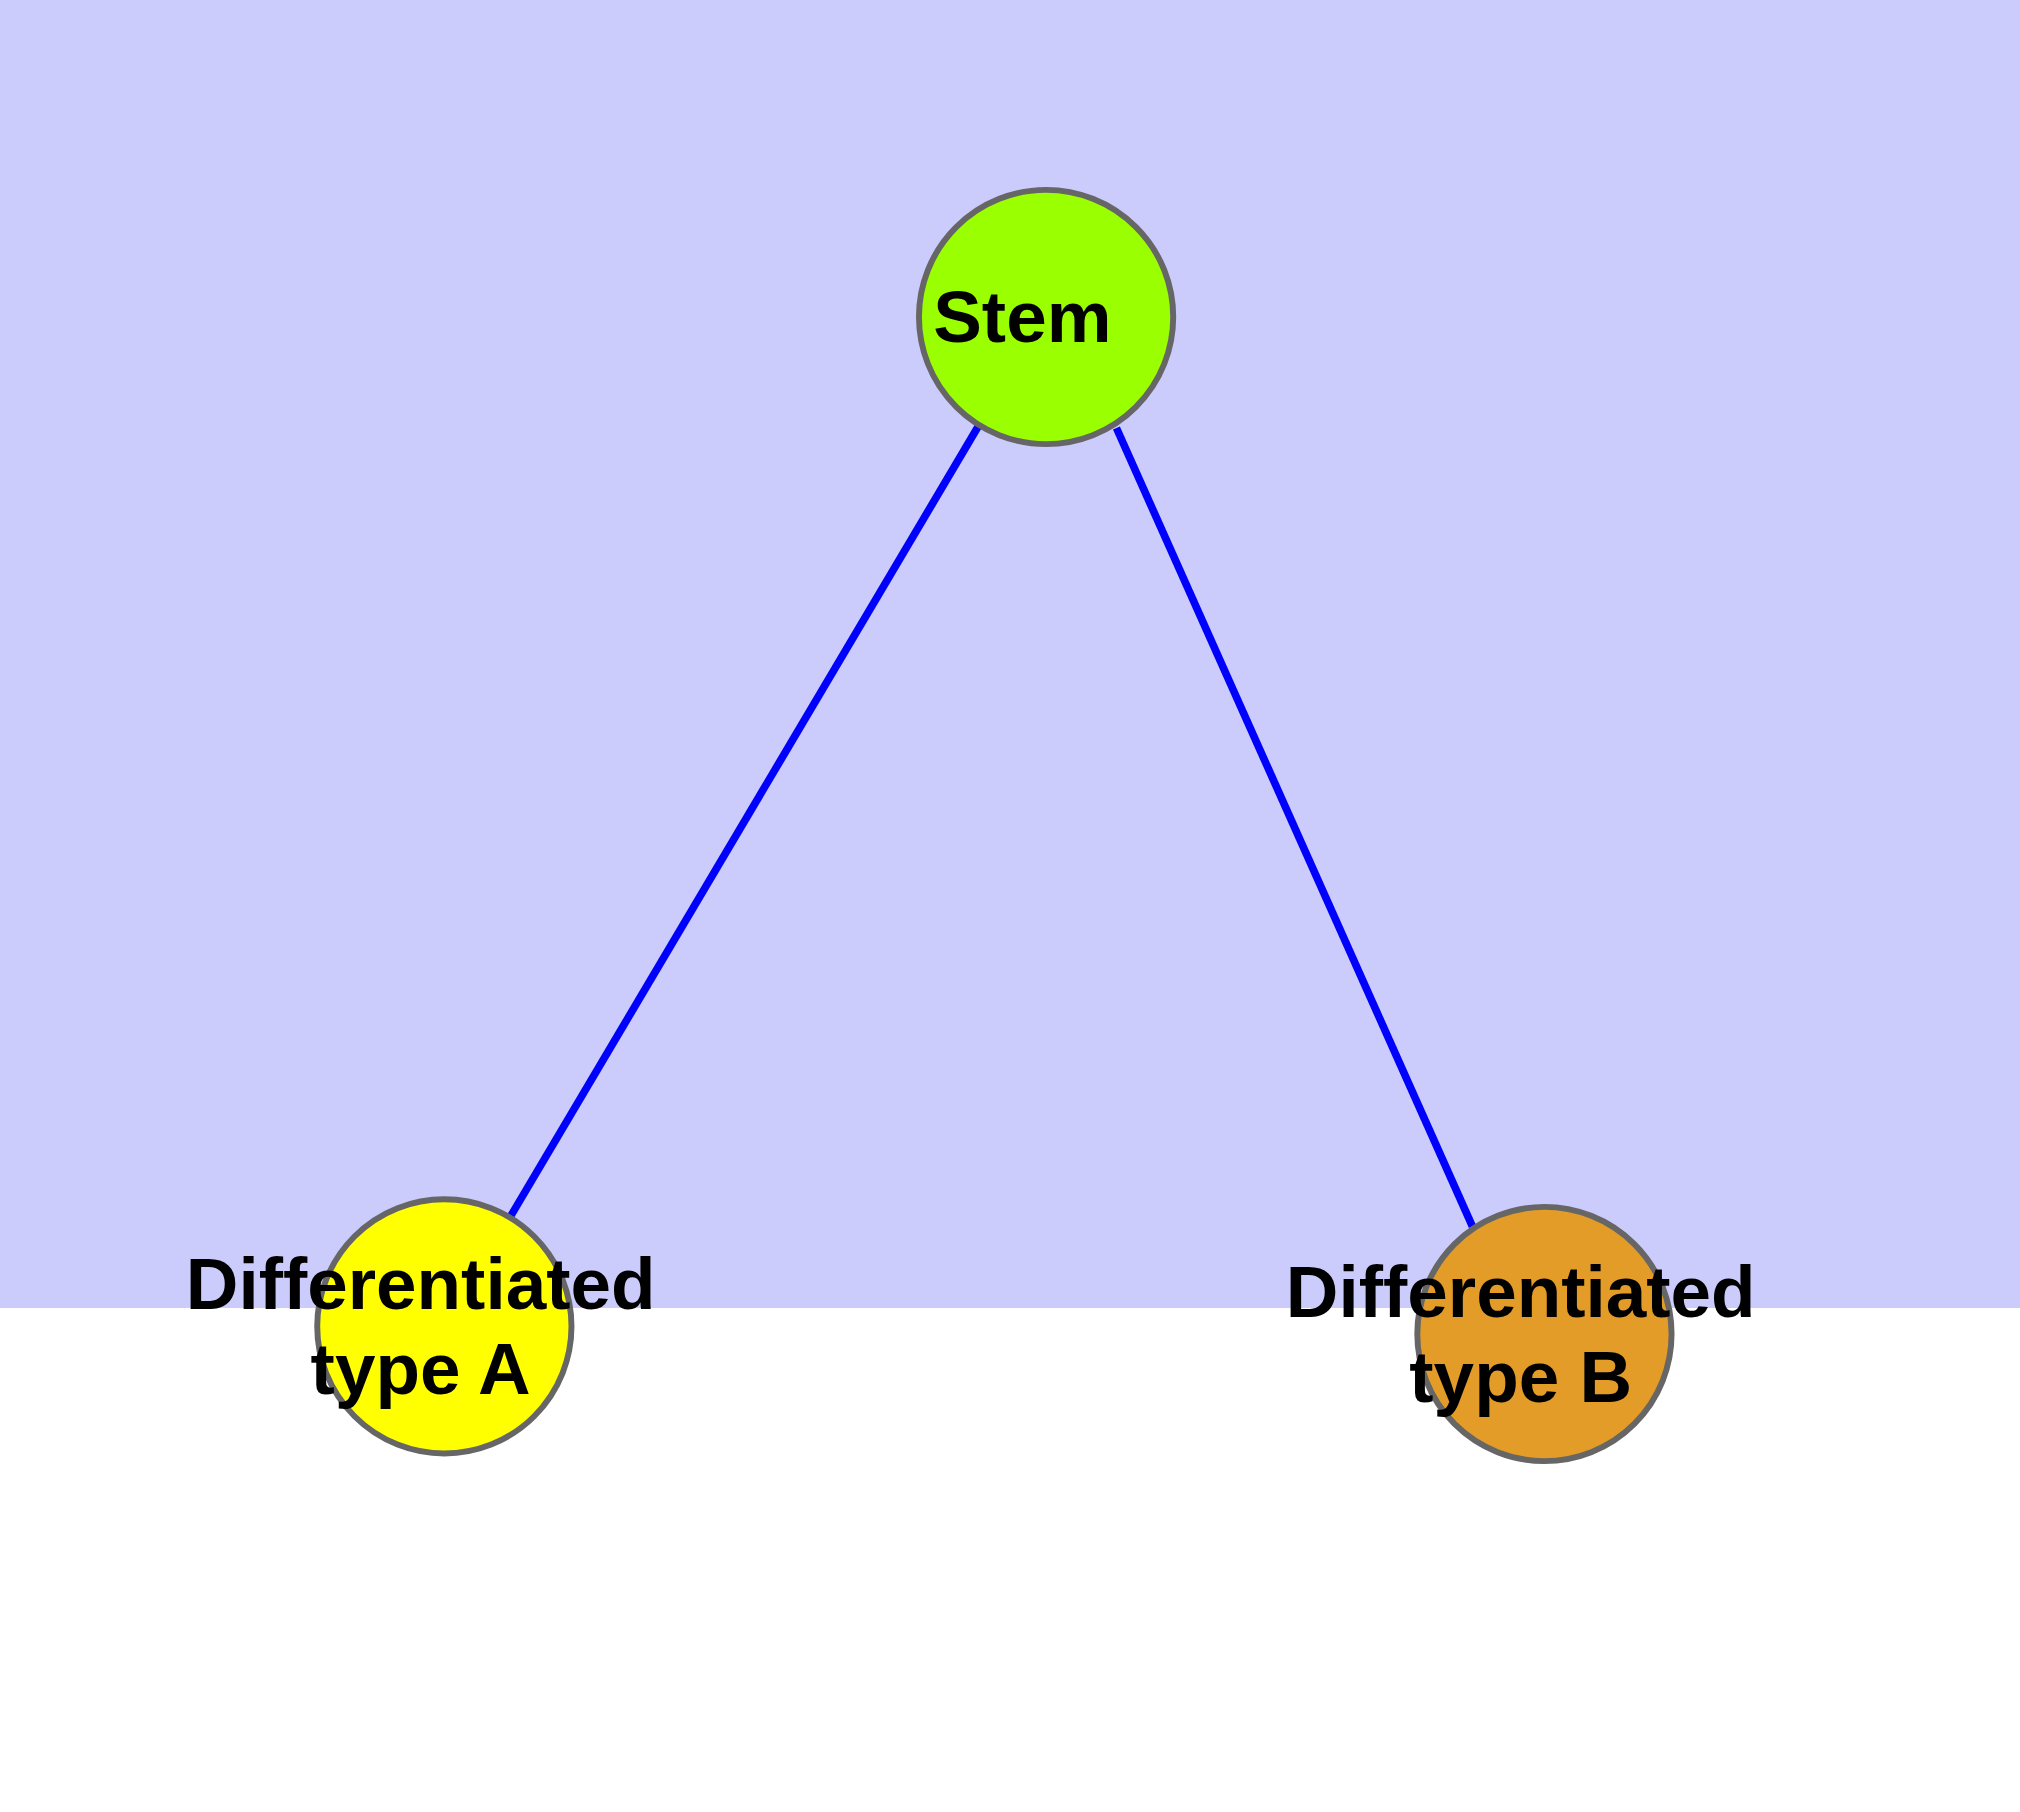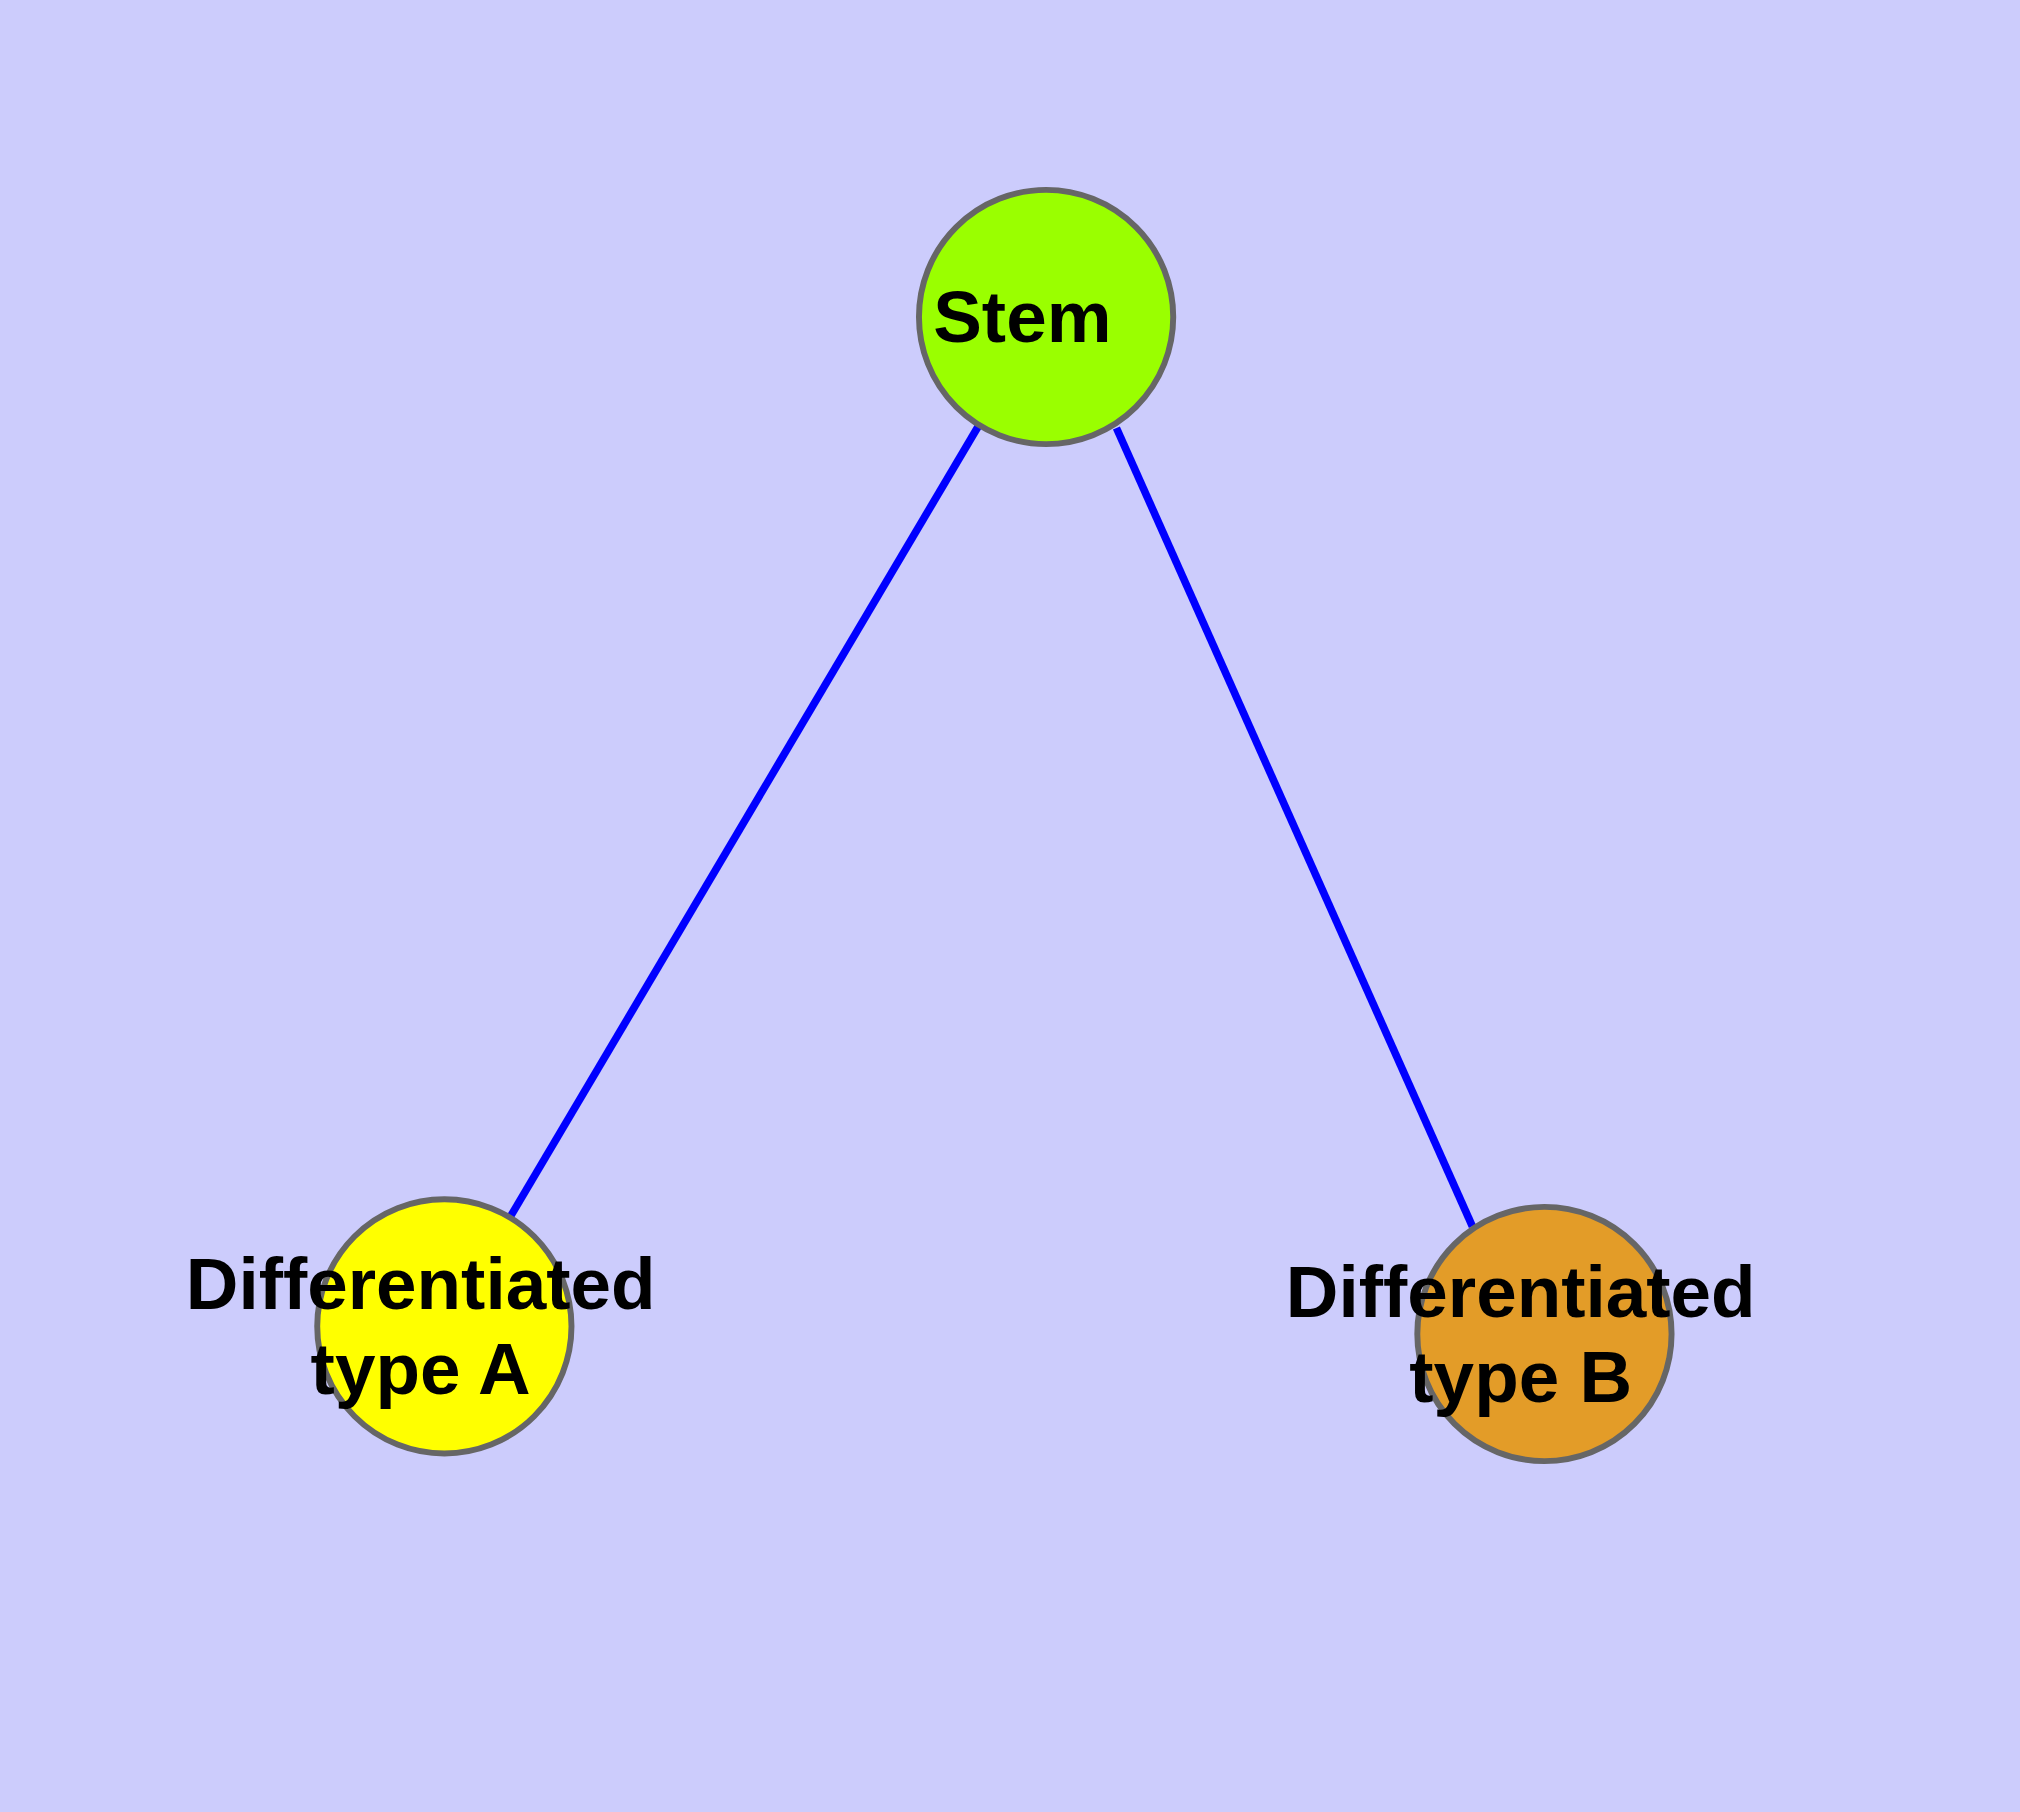--- a/index.html
+++ b/index.html
@@ -9,21 +9,21 @@
   }
   body {
     width: 2021px;
     height: 1812px;
     overflow: hidden;
     font-family: "Liberation Sans", sans-serif;
   }
   #graph-canvas {
     position: relative;
     width: 2021px;
-    height: 1812px;
+    height: 1308px;
     background: #ccccfc;
     box-sizing: border-box;
     padding-left: 36px;
   }
   #graph-svg {
     position: absolute;
     top: 0;
     left: 0;
     width: 2021px;
     height: 1812px;

